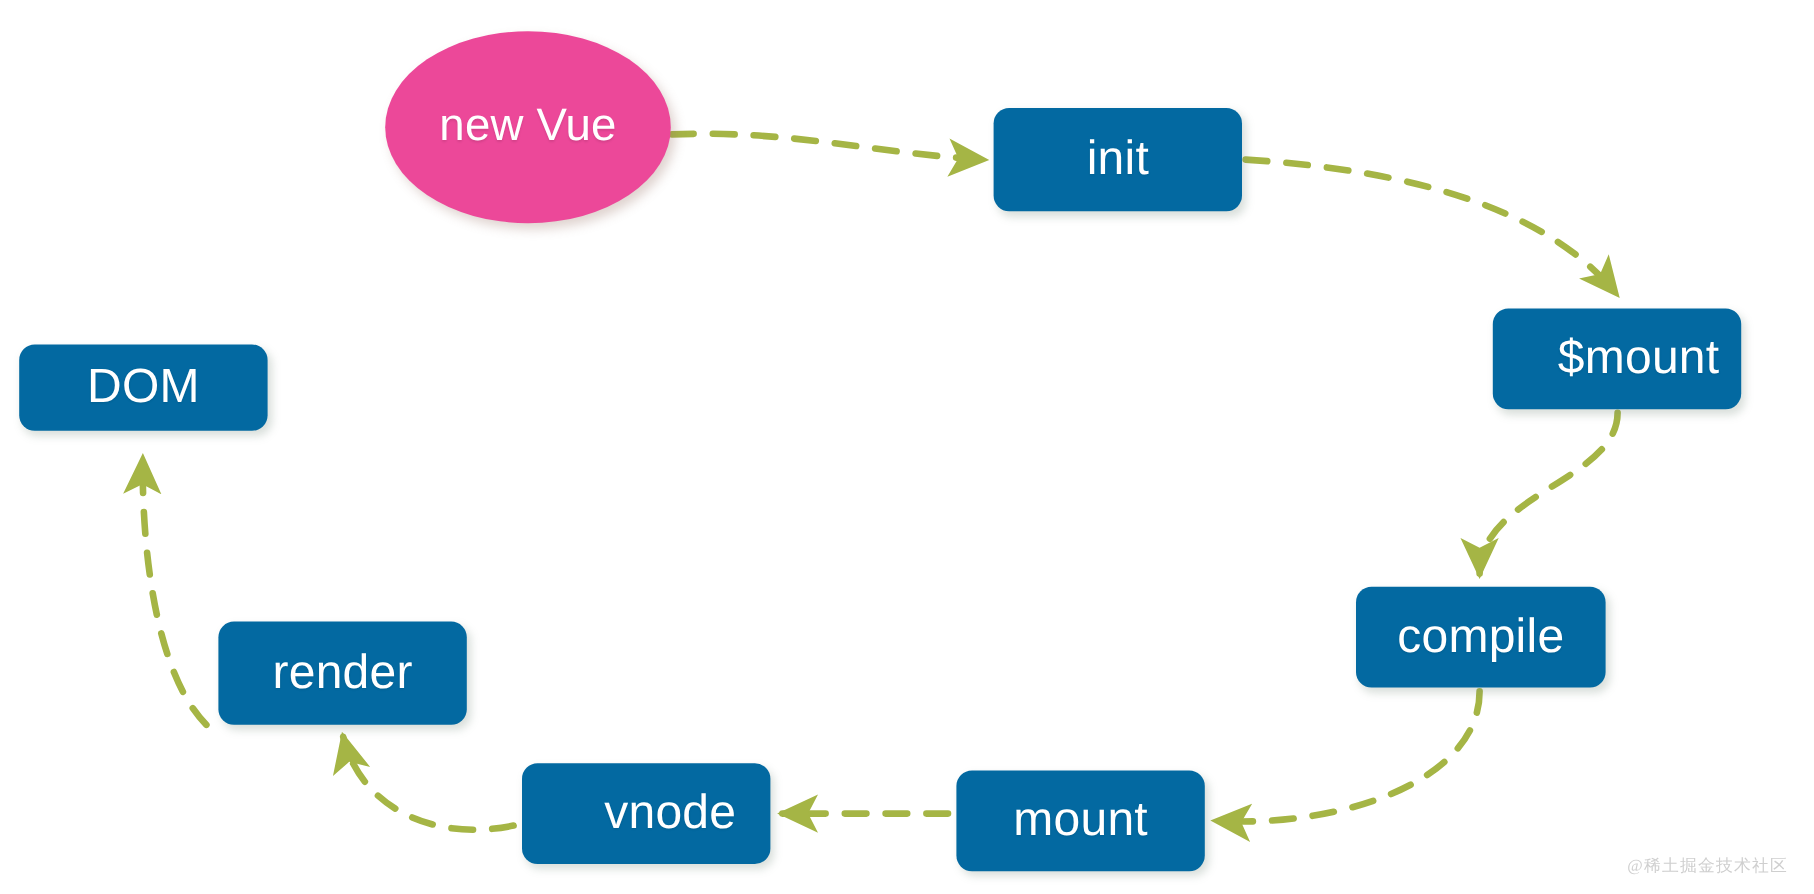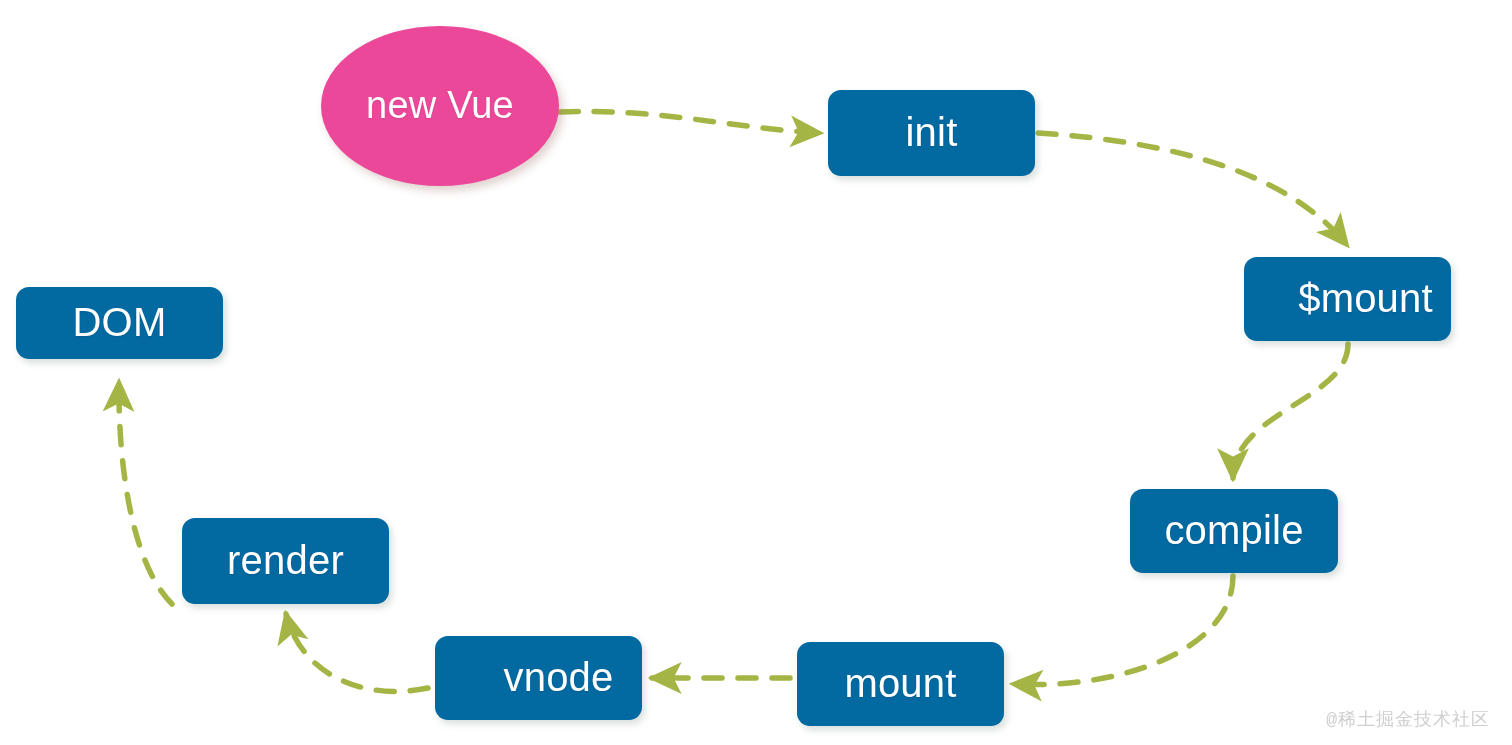--- a/index.html
+++ b/index.html
@@ -48,23 +48,23 @@
   .node .label {
     line-height: 1;
     position: relative;
     top: -1px;
   }
   #watermark {
     position: absolute;
     right: 22px;
     bottom: 14px;
     color: #cfcfcf;
-    font-size: 18px;
+    font-size: 14px;
     letter-spacing: 1px;
-    font-family: Liberation Mono, monospace;
+    font-family: Liberation Serif, serif;
     white-space: nowrap;
   }
 </style>
 </head>
 <body>
 
 <div id="stage">
 
   <svg id="edges" viewBox="0 0 1512 745" width="1512" height="745" xmlns="http://www.w3.org/2000/svg">
     <defs>

